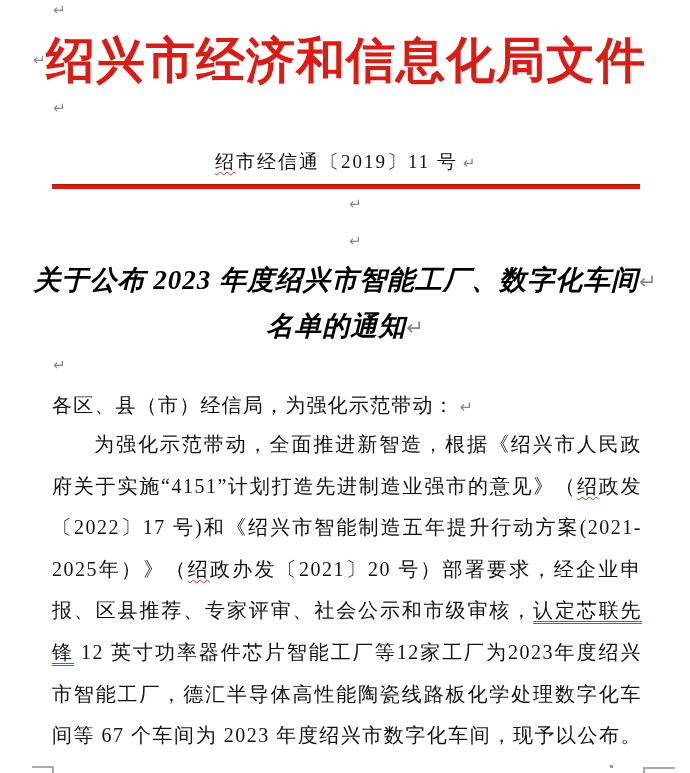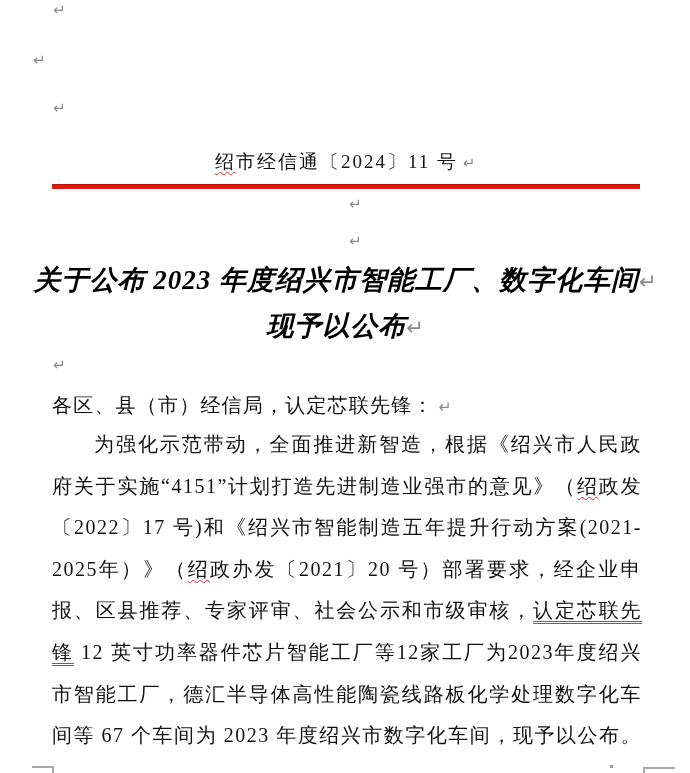--- a/index.html
+++ b/index.html
@@ -68,37 +68,38 @@
 <body>
 
 <div id="page">
 
   <div class="abs standalone-pmark" style="top:3px;left:53px;">↵</div>
 
   <div class="abs standalone-pmark" style="top:53px;left:33px;">↵</div>
 
   <div class="abs standalone-pmark" style="top:101px;left:53px;">↵</div>
 
+  <div id="banner" class="abs">绍兴市经济和信息化局文件</div>
 
-  <div id="docnum" class="abs"><span class="wavy">绍</span><span>市经信通〔2024〕11 号</span><span class="pmark"> ↵</span></div>
+  <div id="docnum" class="abs"><span class="wavy">绍</span><span>市经信通〔2019〕11 号</span><span class="pmark"> ↵</span></div>
 
   <div id="redline" class="abs"></div>
 
   <div class="abs standalone-pmark" style="top:197px;left:349px;">↵</div>
 
   <div class="abs standalone-pmark" style="top:234px;left:349px;">↵</div>
 
   <div id="subject" class="abs">
     <div><span>关于公布 2023 年度绍兴市智能工厂、数字化车间</span><span class="pmark">↵</span></div>
-    <div><span>现予以公布</span><span class="pmark">↵</span></div>
+    <div><span>名单的通知</span><span class="pmark">↵</span></div>
   </div>
 
   <div class="abs standalone-pmark" style="top:358px;left:53px;">↵</div>
 
-  <div id="greeting" class="abs"><span>各区、县（市）经信局，认定芯联先锋：</span><span class="pmark"> ↵</span></div>
+  <div id="greeting" class="abs"><span>各区、县（市）经信局，为强化示范带动：</span><span class="pmark"> ↵</span></div>
 
   <div id="bodypara" class="abs"><span>为强化示范带动，全面推进新智造，根据《绍兴市人民政府关于实施“4151”计划打造先进制造业强市的意见》（</span><span class="wavy">绍</span><span>政发〔2022〕17 号)和《绍兴市智能制造五年提升行动方案(2021-2025年）》（</span><span class="wavy">绍</span><span>政办发〔2021〕20 号）部署要求，经企业申报、区县推荐、专家评审、社会公示和市级审核，</span><span class="grammar">认定芯联先锋</span><span> 12 英寸功率器件芯片智能工厂等12家工厂为2023年度绍兴市智能工厂，德汇半导体高性能陶瓷线路板化学处理数字化车间等 67 个车间为 2023 年度绍兴市数字化车间，现予以公布。</span><span class="pmark">↵</span></div>
 
   <div class="abs crop" style="top:766px;left:32px;width:22px;height:2px;"></div>
   <div class="abs crop" style="top:766px;left:52px;width:2px;height:7px;"></div>
 
   <div class="abs crop" style="top:767px;left:643px;width:32px;height:2px;"></div>
   <div class="abs crop" style="top:767px;left:643px;width:2px;height:6px;"></div>
 
   <div class="abs" style="top:765px;left:610px;width:3px;height:3px;background:#9a9a9a;"></div>

